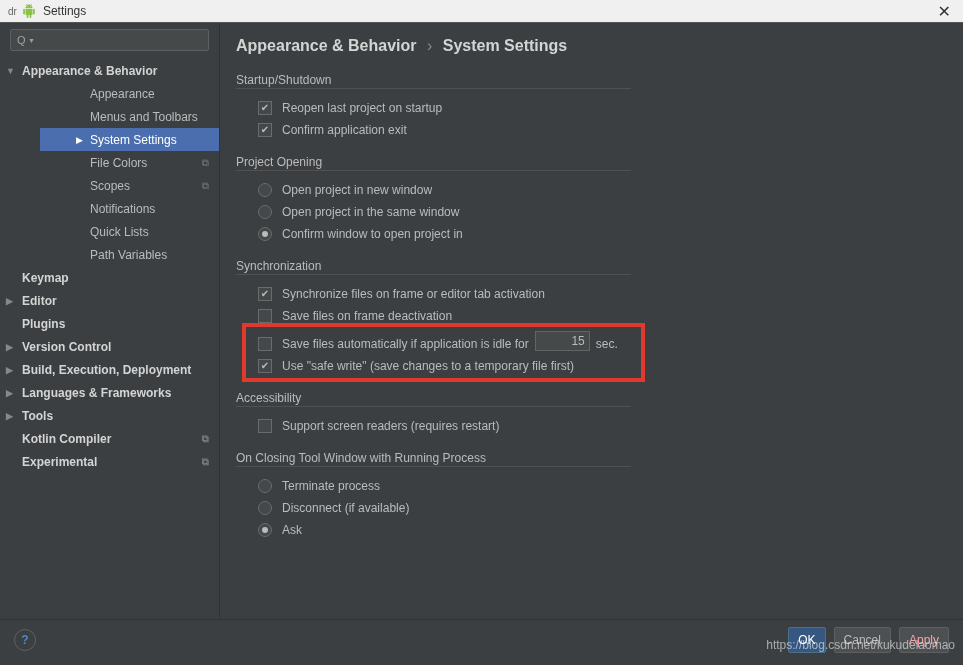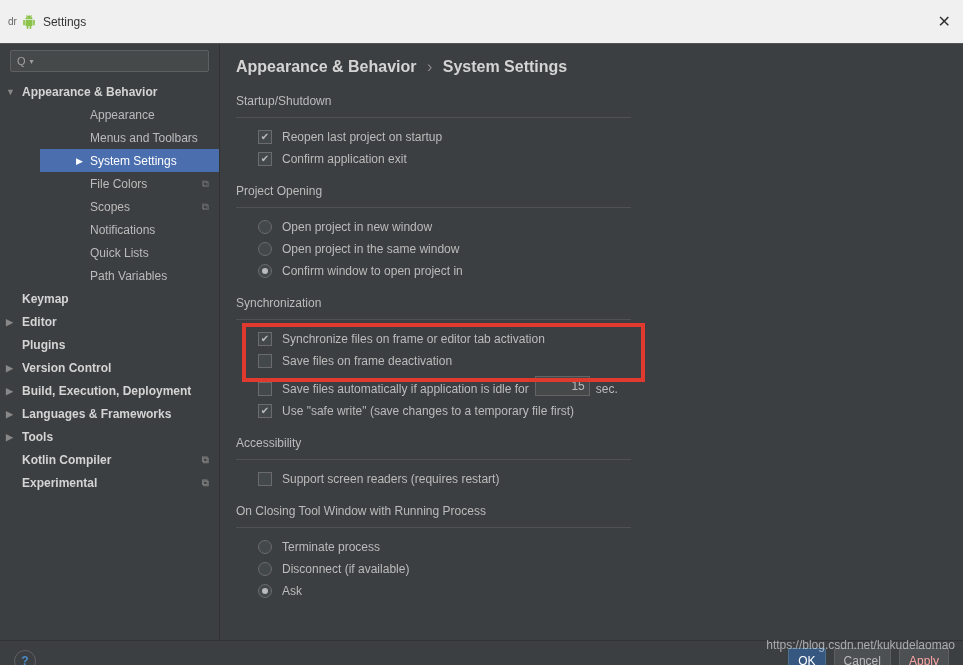--- a/index.html
+++ b/index.html
@@ -9,21 +9,21 @@
   background: #3c3f41;
   color: #bbbbbb;
   width: 963px;
   height: 665px;
   overflow: hidden;
   position: relative;
 }
 .titlebar {
   background: #f0f0f0;
   color: #333;
-  height: 44px;
+  height: 23px;
   display: flex;
   align-items: center;
   padding: 0 8px;
   border-bottom: 1px solid #555;
 }
 .titlebar .app-icon {
   width: 16px; height: 16px; margin-right: 6px;
   display: inline-flex; align-items: center; justify-content: center;
 }
 .titlebar .title { flex: 1; font-size: 12px; color: #333; }
@@ -97,21 +97,21 @@
   margin-bottom: 18px;
 }
 .breadcrumb .sep { color: #888; margin: 0 6px; font-weight: normal; }
 .section {
   margin-bottom: 14px;
 }
 .section-title {
   font-size: 12px;
   color: #bbbbbb;
   border-bottom: 1px solid #515151;
-  padding-bottom: 9px;
+  padding-bottom: 1px;
   margin-bottom: 8px;
   width: 395px;
 }
 .option-row {
   display: flex;
   align-items: flex-end;
   padding: 4px 0 4px 22px;
   color: #bbbbbb;
 }
 .chk, .rad {

